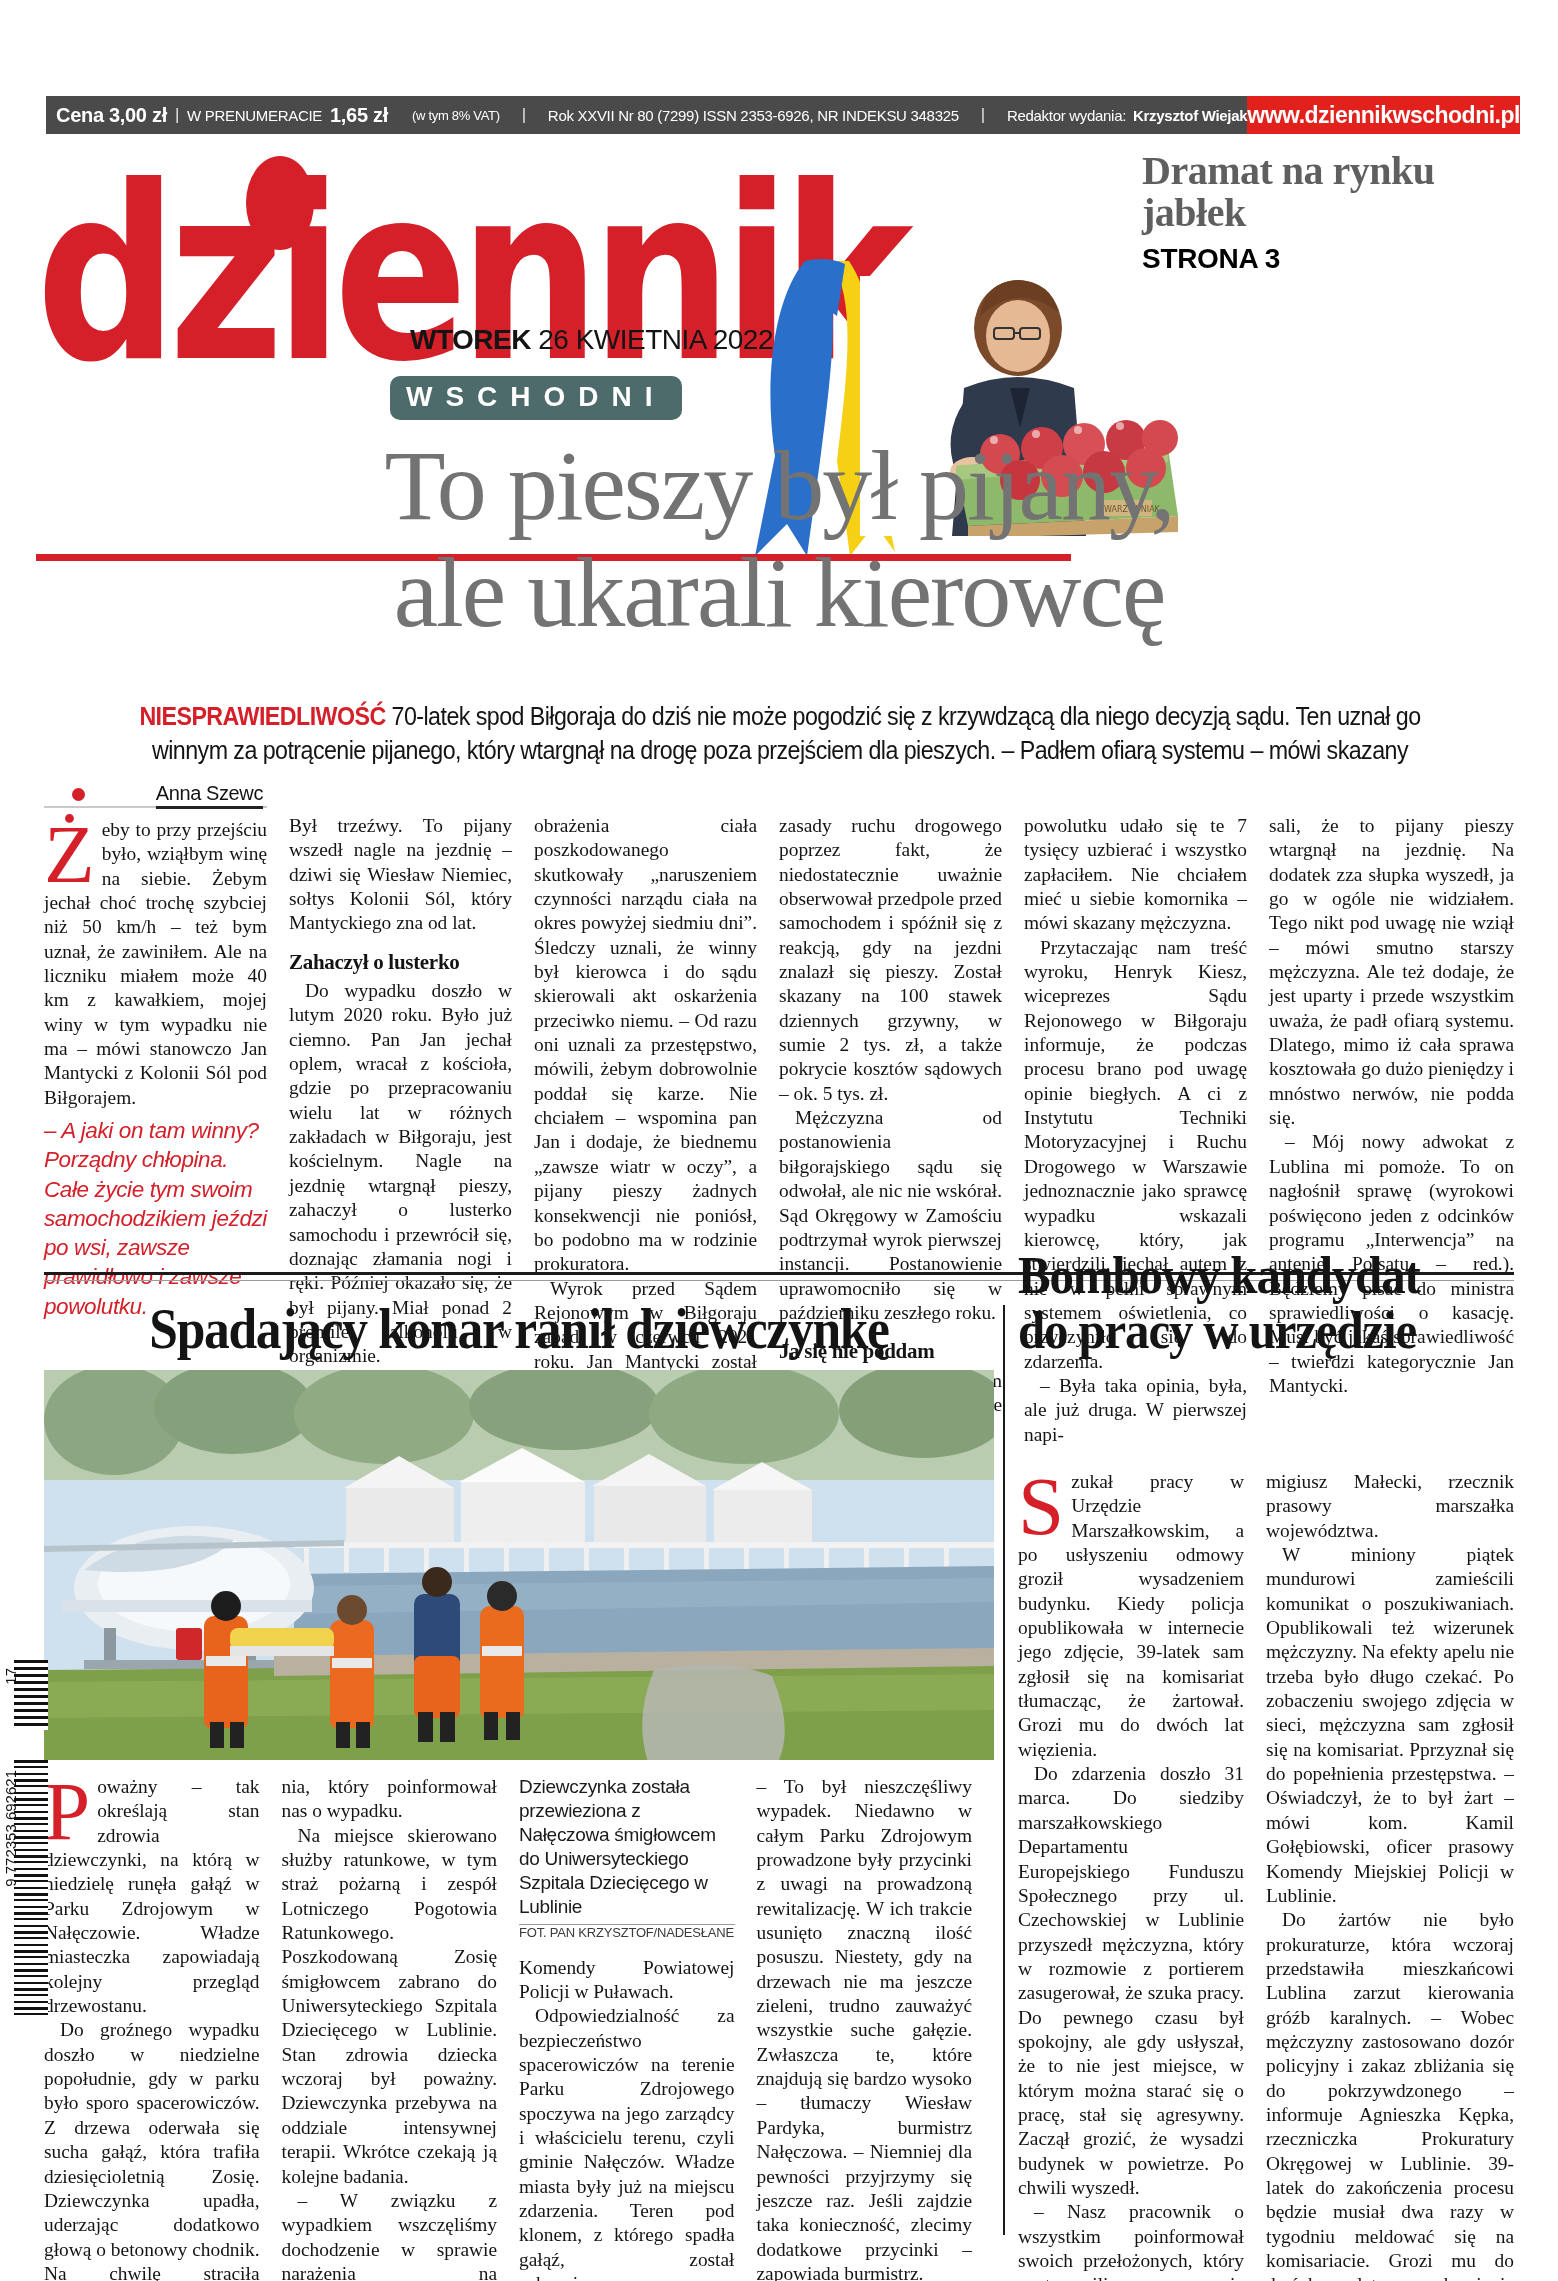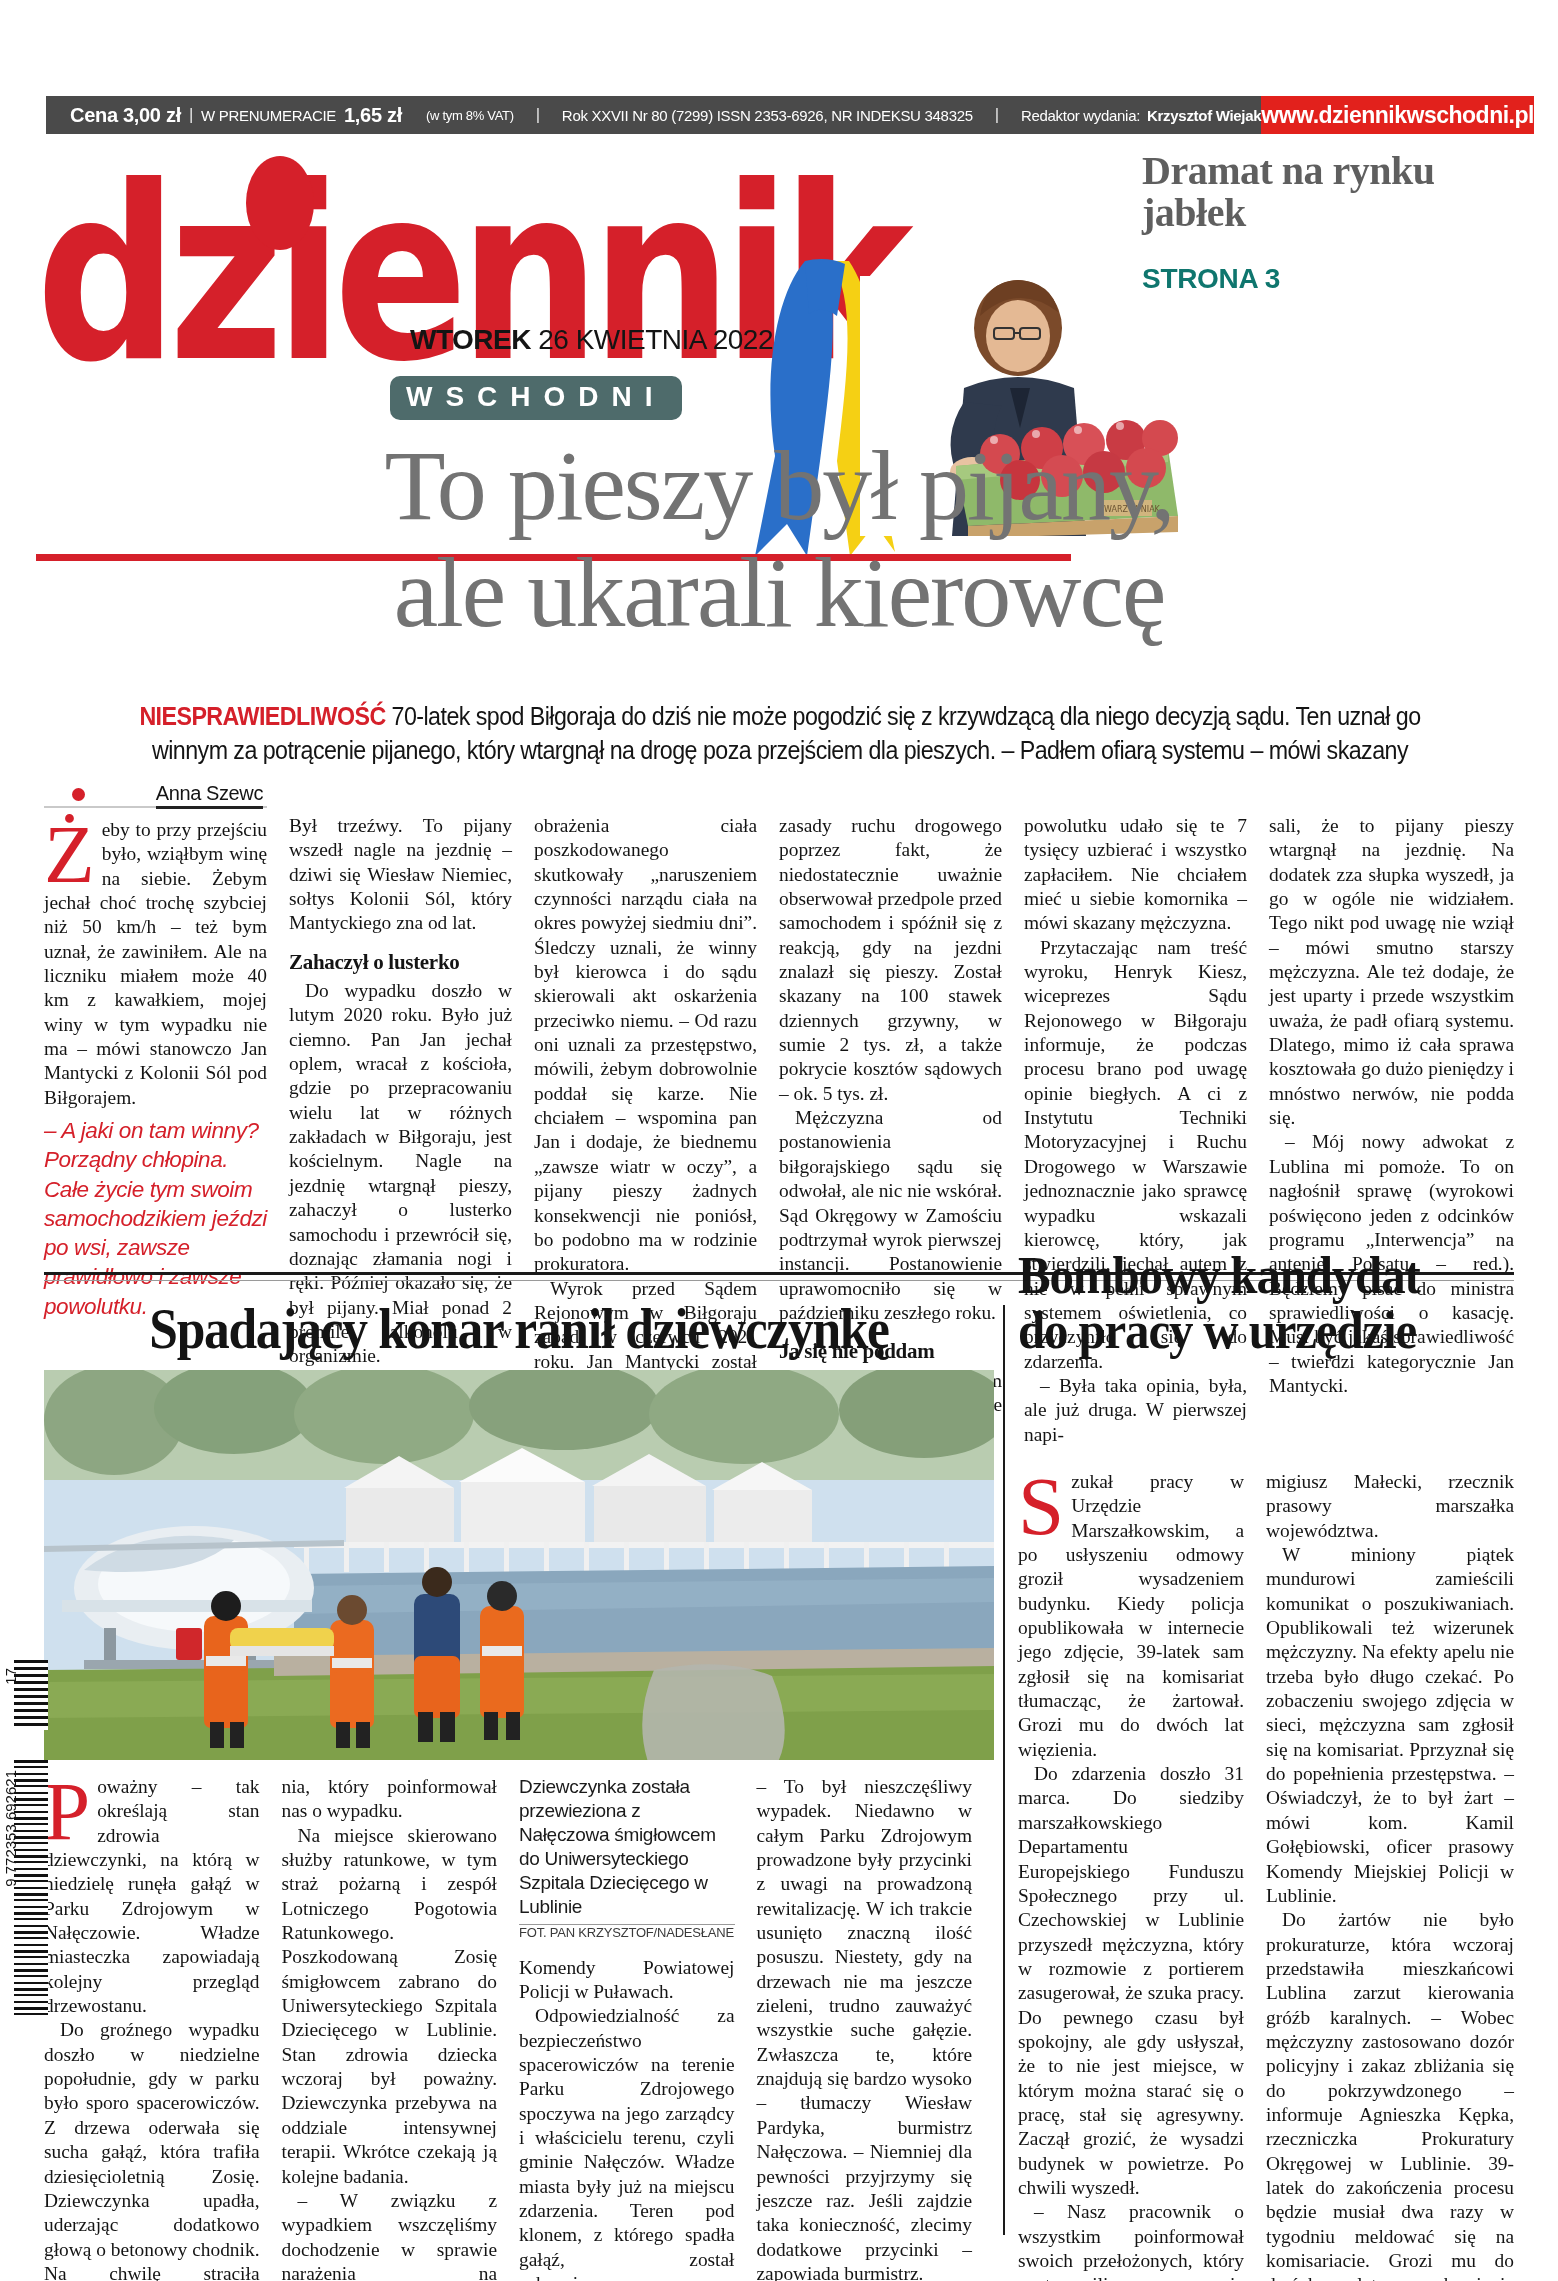--- a/index.html
+++ b/index.html
@@ -13,21 +13,21 @@
   }
 
   
   .topbar {
     position:absolute; left:46px; top:96px; width:1466px; height:38px;
     display:flex; align-items:center;
   }
   .topbar-grey {
     background:#4a4a4a; color:#fff; height:38px; flex:1;
     display:flex; align-items:center; gap:0px;
-    padding-left:24px; font-family:"Liberation Sans", sans-serif;
+    padding-left:10px; font-family:"Liberation Sans", sans-serif;
     letter-spacing:-0.3px; position:relative; z-index:2;
   }
   .tb-seg { font-size:17px; white-space:nowrap; }
   .tb-b { font-weight:bold; font-size:20px; }
   .tb-sm { font-size:13px; }
   .tb-pipe { padding:0 8px; font-size:17px; opacity:.85; }
   .tb-mid { font-size:15px; }
   .topbar-red {
     background:#e2211c; color:#fff; height:38px;
     width:392px; display:flex; align-items:center; justify-content:center;
@@ -89,22 +89,22 @@
   }
   .promo h2{
     font-family:"Liberation Serif", serif; font-weight:bold;
     font-size:40px; line-height:1.06; color:#5f5f5f; letter-spacing:-0.5px;
   }
   .promo p{
     margin-top:18px; font-family:"Liberation Sans", sans-serif;
     font-size:23px; line-height:1.22; color:#1a1a1a;
   }
   .promo .strona{
-    margin-top:28px; font-family:"Liberation Sans", sans-serif;
-    font-weight:bold; font-size:28px; color:#0f766e; letter-spacing:-0.3px;
+    margin-top:8px; font-family:"Liberation Sans", sans-serif;
+    font-weight:bold; font-size:28px; color:#000000; letter-spacing:-0.3px;
   }
 
   
   .main-head{
     position:absolute; left:46px; top:432px; width:1466px;
     text-align:center;
     font-family:"Liberation Serif", serif;
     font-size:100px; line-height:1.07; letter-spacing:-2px;
     color:#737373;
   }

